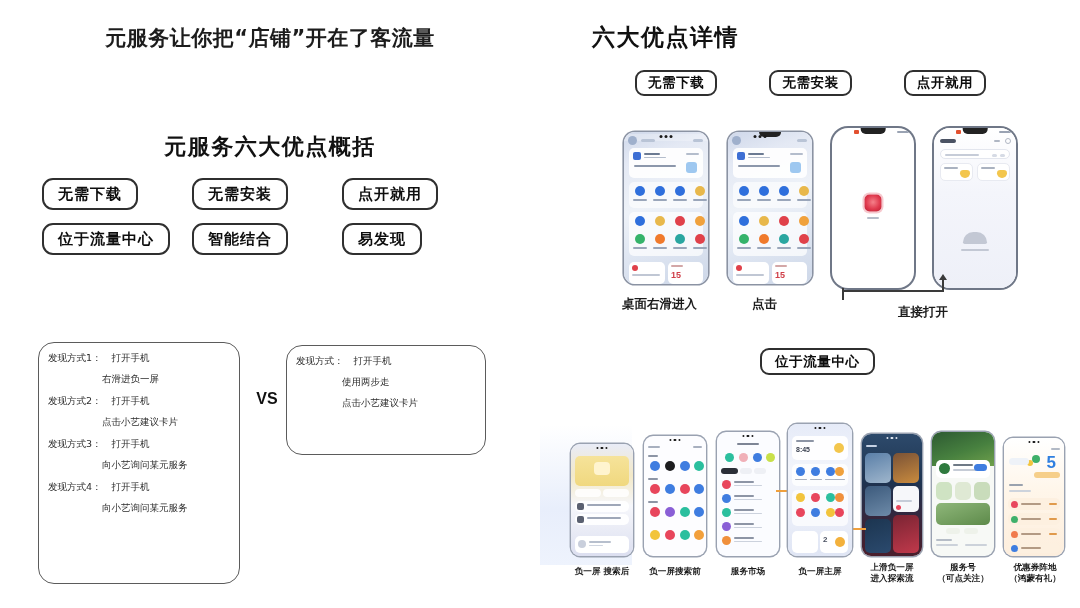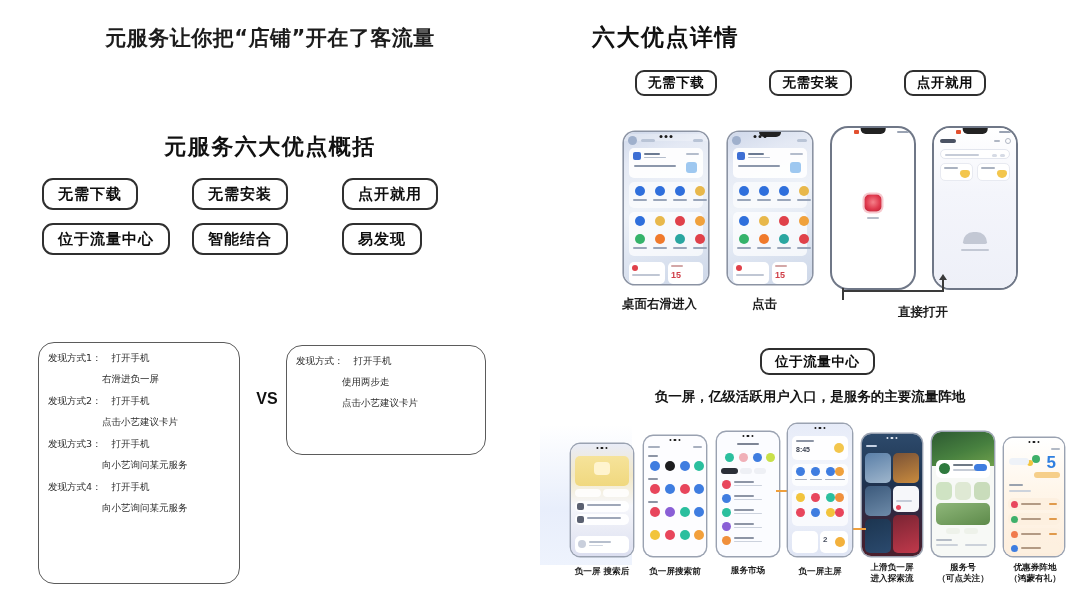--- a/index.html
+++ b/index.html
@@ -383,21 +383,20 @@
     <div style="position:absolute;left:302px;top:290px;width:102px;height:1.8px;background:#3a3a3a;"></div>
     <div style="position:absolute;left:302px;top:288px;width:1.8px;height:12px;background:#3a3a3a;"></div>
     <div style="position:absolute;left:402px;top:278px;width:1.8px;height:14px;background:#3a3a3a;"></div>
     <div style="position:absolute;left:399px;top:274px;width:0;height:0;
                 border-left:4px solid transparent;border-right:4px solid transparent;
                 border-bottom:6px solid #3a3a3a;"></div>
 
     <div class="mid-pill">
       <span class="pill">位于流量中心</span>
     </div>
-    <div class="mid-caption">负一屏，亿级活跃用户入口，是服务的主要流量阵地</div>
 
     <div class="bg-tint"></div>
 
     <div class="phones2">
 
       <div class="ph2" style="left:31px; top:26px; width:62px; height:112px;
                   background:linear-gradient(180deg,#e9ecf7 0%,#f3e9c8 28%,#f6f7fb 55%,#dcdff0 100%);">
         <div class="dots">
             <i style="width:2.4px;height:2.4px"></i>
             <i style="width:2.4px;height:2.4px"></i>
@@ -600,21 +599,21 @@
     </div>
 
     <div class="cap2" style="left:22px; top:566px; width:80px;">
       <div>负一屏 搜索后</div>
       <div></div>
     </div>
     <div class="cap2" style="left:95px; top:566px; width:80px;">
       <div>负一屏搜索前</div>
       <div></div>
     </div>
-    <div class="cap2" style="left:168px; top:566px; width:80px;font-family:Liberation Mono, monospace;">
+    <div class="cap2" style="left:168px; top:566px; width:80px;">
       <div>服务市场</div>
       <div></div>
     </div>
     <div class="cap2" style="left:240px; top:566px; width:80px;">
       <div>负一屏主屏</div>
       <div></div>
     </div>
     <div class="cap2" style="left:312px; top:562px; width:80px;">
       <div>上滑负一屏</div>
       <div>进入探索流</div>

